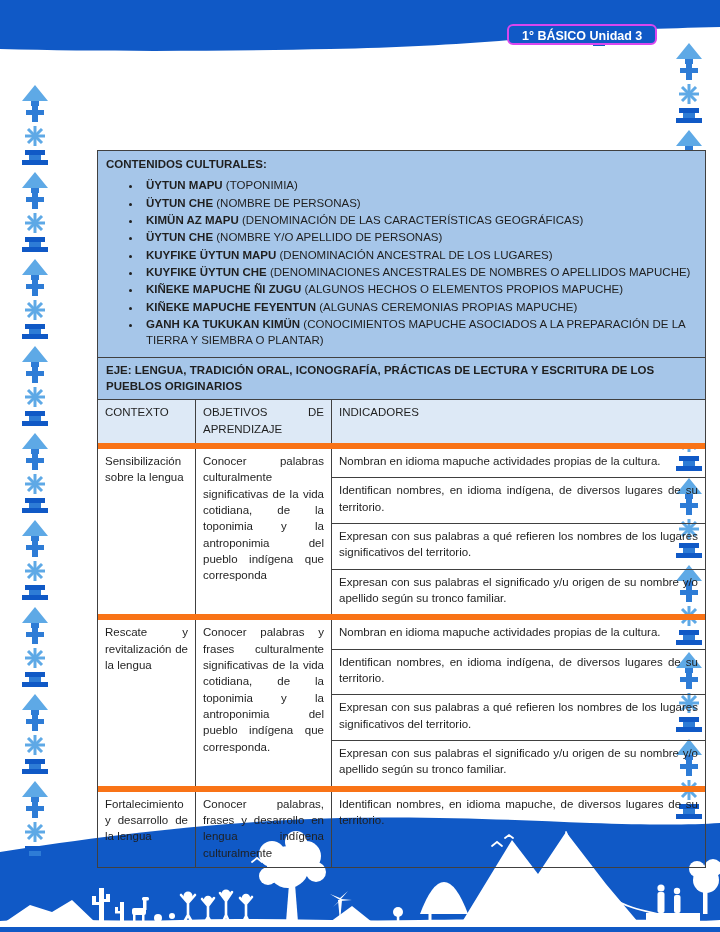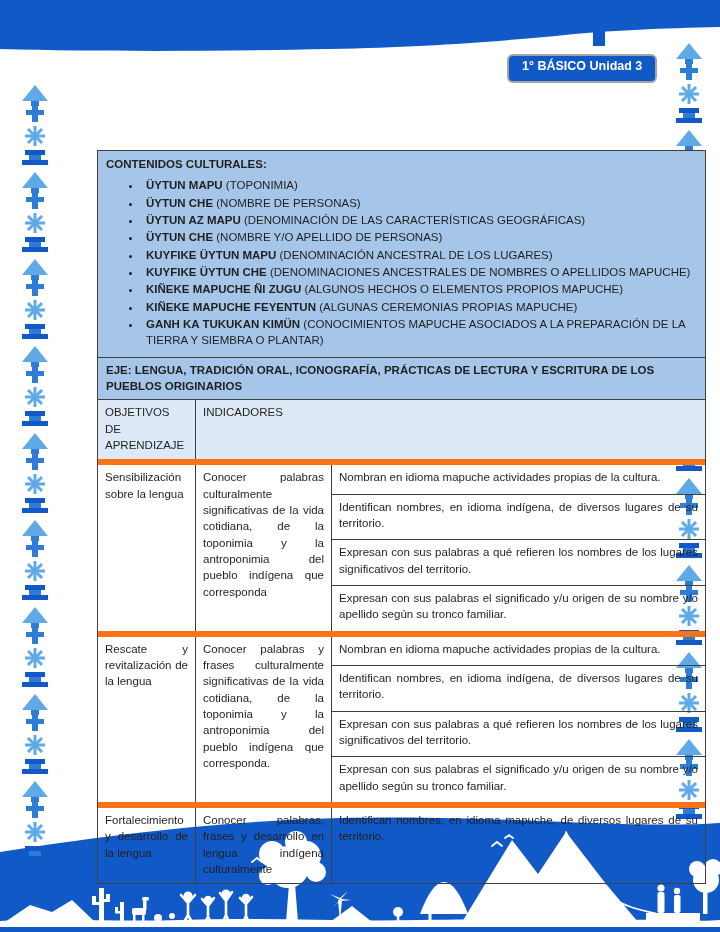--- a/index.html
+++ b/index.html
@@ -2,23 +2,23 @@
 <html><head>
 <meta charset="utf-8">
 <style>
   html,body{margin:0;padding:0;background:#fff;}
   .page{position:relative;width:720px;height:932px;background:#fff;overflow:hidden;
         font-family:"Liberation Sans",sans-serif;color:#1f1f1f;}
   svg{display:block;}
 
   
   .top-wave{position:absolute;left:0;top:0;width:720px;height:70px;z-index:1;}
-  .unit-badge{position:absolute;left:507px;top:54px;z-index:3;background:#1059C6;
-      color:#fff;font-weight:bold;font-size:12.5px;padding:3px 13px 8px;
-      border:2px solid #a3a3a3;border-radius:6px;white-space:nowrap;}
+  .unit-badge{position:absolute;left:507px;top:24px;z-index:3;background:#1059C6;
+      color:#fff;font-weight:bold;font-size:12.5px;padding:3px 13px 0;
+      border:2px solid #d946ef;border-radius:6px;white-space:nowrap;}
 
   
   .border-left{position:absolute;left:16px;top:84px;z-index:2;}
   .border-right{position:absolute;left:670px;top:42px;z-index:2;}
 
   
   .content{position:absolute;left:97px;top:150px;width:609px;z-index:4;font-size:11.5px;line-height:1.42;}
   .box{border:1px solid #404040;box-sizing:border-box;}
   .contents-box{background:#A6C6E9;padding:5px 10px 7px 8px;}
   .contents-title{font-weight:bold;}
@@ -94,34 +94,35 @@
       <use href="#motif" y="696"></use>
   </svg>
 
   <div class="content">
 
     <div class="box contents-box">
       <div class="contents-title">CONTENIDOS CULTURALES:</div>
       <ul>
         <li><span class="term">ÜYTUN MAPU</span><span> (TOPONIMIA)</span></li>
         <li><span class="term">ÜYTUN CHE</span><span> (NOMBRE DE PERSONAS)</span></li>
-        <li><span class="term">ÜYTUN AZ MAPU</span><span> (DENOMINACIÓN DE LAS CARACTERÍSTICAS GEOGRÁFICAS)</span></li>
+        <li><span class="term">KIMÜN AZ MAPU</span><span> (DENOMINACIÓN DE LAS CARACTERÍSTICAS GEOGRÁFICAS)</span></li>
         <li><span class="term">ÜYTUN CHE</span><span> (NOMBRE Y/O APELLIDO DE PERSONAS)</span></li>
         <li><span class="term">KUYFIKE ÜYTUN MAPU</span><span> (DENOMINACIÓN ANCESTRAL DE LOS LUGARES)</span></li>
         <li><span class="term">KUYFIKE ÜYTUN CHE</span><span> (DENOMINACIONES ANCESTRALES DE NOMBRES O APELLIDOS MAPUCHE)</span></li>
         <li><span class="term">KIÑEKE MAPUCHE ÑI ZUGU</span><span> (ALGUNOS HECHOS O ELEMENTOS PROPIOS MAPUCHE)</span></li>
         <li><span class="term">KIÑEKE MAPUCHE FEYENTUN</span><span> (ALGUNAS CEREMONIAS PROPIAS MAPUCHE)</span></li>
         <li><span class="term">GANH KA TUKUKAN KIMÜN</span><span> (CONOCIMIENTOS MAPUCHE ASOCIADOS A LA PREPARACIÓN DE LA TIERRA Y SIEMBRA O PLANTAR)</span></li>
       </ul>
     </div>
 
     <div class="box eje-banner">EJE: LENGUA, TRADICIÓN ORAL, ICONOGRAFÍA, PRÁCTICAS DE LECTURA Y ESCRITURA DE LOS PUEBLOS ORIGINARIOS</div>
 
     <div class="tbl">
       <div class="trow thead">
+        <div class="cell">CONTEXTO</div>
         <div class="cell">OBJETIVOS DE APRENDIZAJE</div>
         <div class="cell">INDICADORES</div>
       </div>
 
       <div class="trow">
         <div class="cell">Sensibilización sobre la lengua</div>
         <div class="cell">Conocer palabras culturalmente significativas de la vida cotidiana, de la toponimia y la antroponimia del pueblo indígena que corresponda</div>
         <div class="cell ind-col">
           <div class="ind">Nombran en idioma mapuche actividades propias de la cultura.</div>
           <div class="ind">Identifican nombres, en idioma indígena, de diversos lugares de su territorio.</div>

